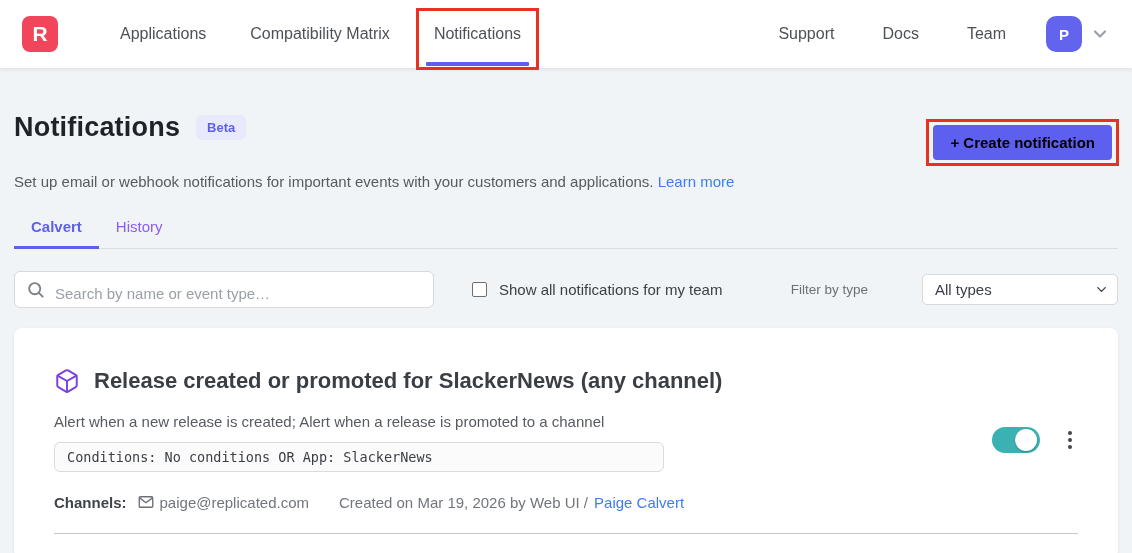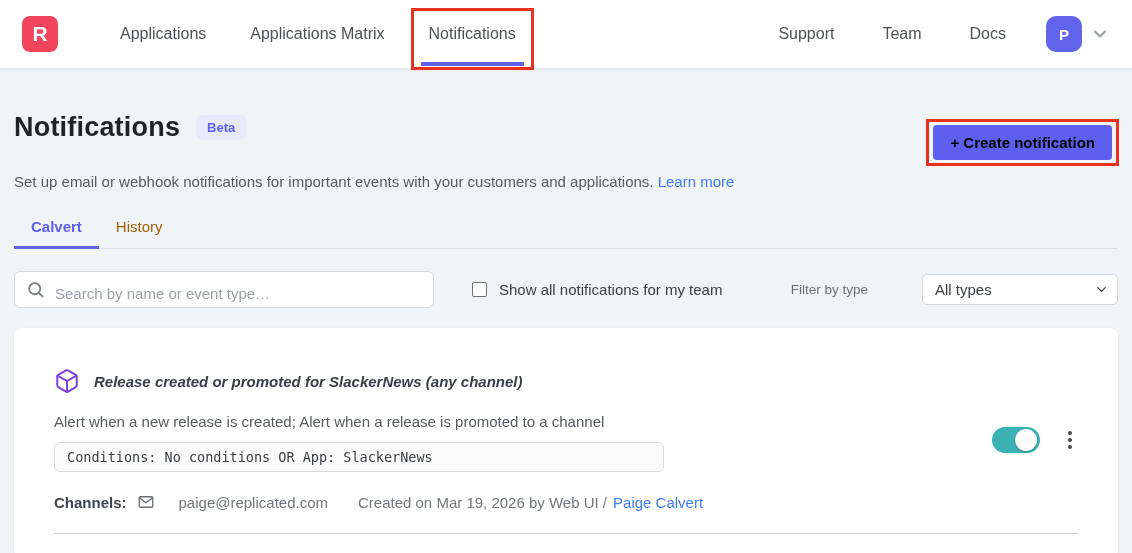--- a/index.html
+++ b/index.html
@@ -61,21 +61,21 @@
     background:#5d5fef; color:#000000; border:none; border-radius:4px;
     font-family:inherit; font-size:15px; font-weight:bold;
     padding:9px 17px; cursor:pointer;
   }
   .annotation.btn-box { left:-7px; right:-7px; top:-6px; bottom:-6px; }
   .page-desc { margin-top:13px; font-size:15px; color:#565b61; }
   .link { color:#3e7cf7; text-decoration:none; cursor:pointer; }
   
   .tabs { margin-top:20px; display:flex; border-bottom:1px solid #dadde1; }
   .tab {
-    padding:8px 17px 13px 17px; font-size:15px; color:#a16207;
+    padding:8px 17px 13px 17px; font-size:15px; color:#8b5cf6;
     cursor:pointer; position:relative;
   }
   .tab.active { color:#5d5fef; font-weight:bold; }
   .tab.active::after {
     content:""; position:absolute; left:0; right:0; bottom:-1px; height:3px;
     background:#5d5fef;
   }
   
   .controls { margin-top:22px; display:flex; align-items:center; }
   .search-wrap { position:relative; width:420px; }
@@ -104,32 +104,32 @@
   .select-chev { position:absolute; right:9px; top:8px; pointer-events:none; }
   
   .card {
     margin-top:20px; background:#fff; border-radius:8px;
     box-shadow:0 1px 3px rgba(30,40,60,0.10);
     padding:40px 40px 24px 40px;
   }
   .card-body { display:flex; align-items:center; }
   .card-left { flex:1; min-width:0; }
   .card-title-row { display:flex; align-items:center; }
-  .card-title { font-size:15px; font-weight:bold; color:#3a3f45; margin-left:14px;font-style:italic; }
+  .card-title { font-size:22px; font-weight:bold; color:#3a3f45; margin-left:14px; }
   .card-desc { margin-top:19px; font-size:15px; color:#565b61; }
   .cond-box {
     margin-top:12px; width:610px; max-width:100%;
     background:#fbfbfc; border:1px solid #d8dbdf; border-radius:6px;
     padding:6px 12px;
     font-family:"DejaVu Sans Mono", monospace; font-size:13.5px; color:#3c4046;
   }
   .meta-row { margin-top:21px; display:flex; align-items:center; font-size:15px; }
   .meta-label { font-weight:bold; color:#3f444a; }
   .mail-icon { margin-left:10px; display:flex; align-items:center; }
-  .meta-email { margin-left:24px; color:#71767c; }
+  .meta-email { margin-left:5px; color:#71767c; }
   .meta-created { margin-left:30px; color:#71767c; }
   .card-right { display:flex; align-items:center; margin-left:24px; }
   .toggle {
     width:48px; height:26px; border-radius:13px; background:#3cb1b3;
     position:relative; cursor:pointer; flex:0 0 auto;
   }
   .toggle .knob {
     position:absolute; top:2px; right:3px; width:22px; height:22px;
     border-radius:50%; background:#fff; box-shadow:0 1px 2px rgba(0,0,0,.25);
   }
@@ -144,38 +144,38 @@
 <body>
 
 <div class="header">
   <div class="logo">R</div>
 
   <div class="nav-left">
     <div class="nav-item">
       <span>Applications</span>
     </div>
     <div class="nav-item">
-      <span>Applications Matrix</span>
+      <span>Compatibility Matrix</span>
     </div>
     <div class="nav-item">
       <span>Notifications</span>
       <span class="active-bar"></span>
       <span class="annotation nav-box"></span>
     </div>
   </div>
 
   <div class="nav-right">
     <div class="nav-item">
       <span>Support</span>
     </div>
     <div class="nav-item">
+      <span>Docs</span>
+    </div>
+    <div class="nav-item">
       <span>Team</span>
-    </div>
-    <div class="nav-item">
-      <span>Docs</span>
     </div>
     <div class="avatar">P</div>
     <span class="chev">
       <svg width="20" height="20" viewBox="0 0 24 24" fill="none" stroke="#9aa0a6" stroke-width="2.6" stroke-linecap="round" stroke-linejoin="round">
         <polyline points="6 9 12 15 18 9"></polyline>
       </svg>
     </span>
   </div>
 </div>
 

